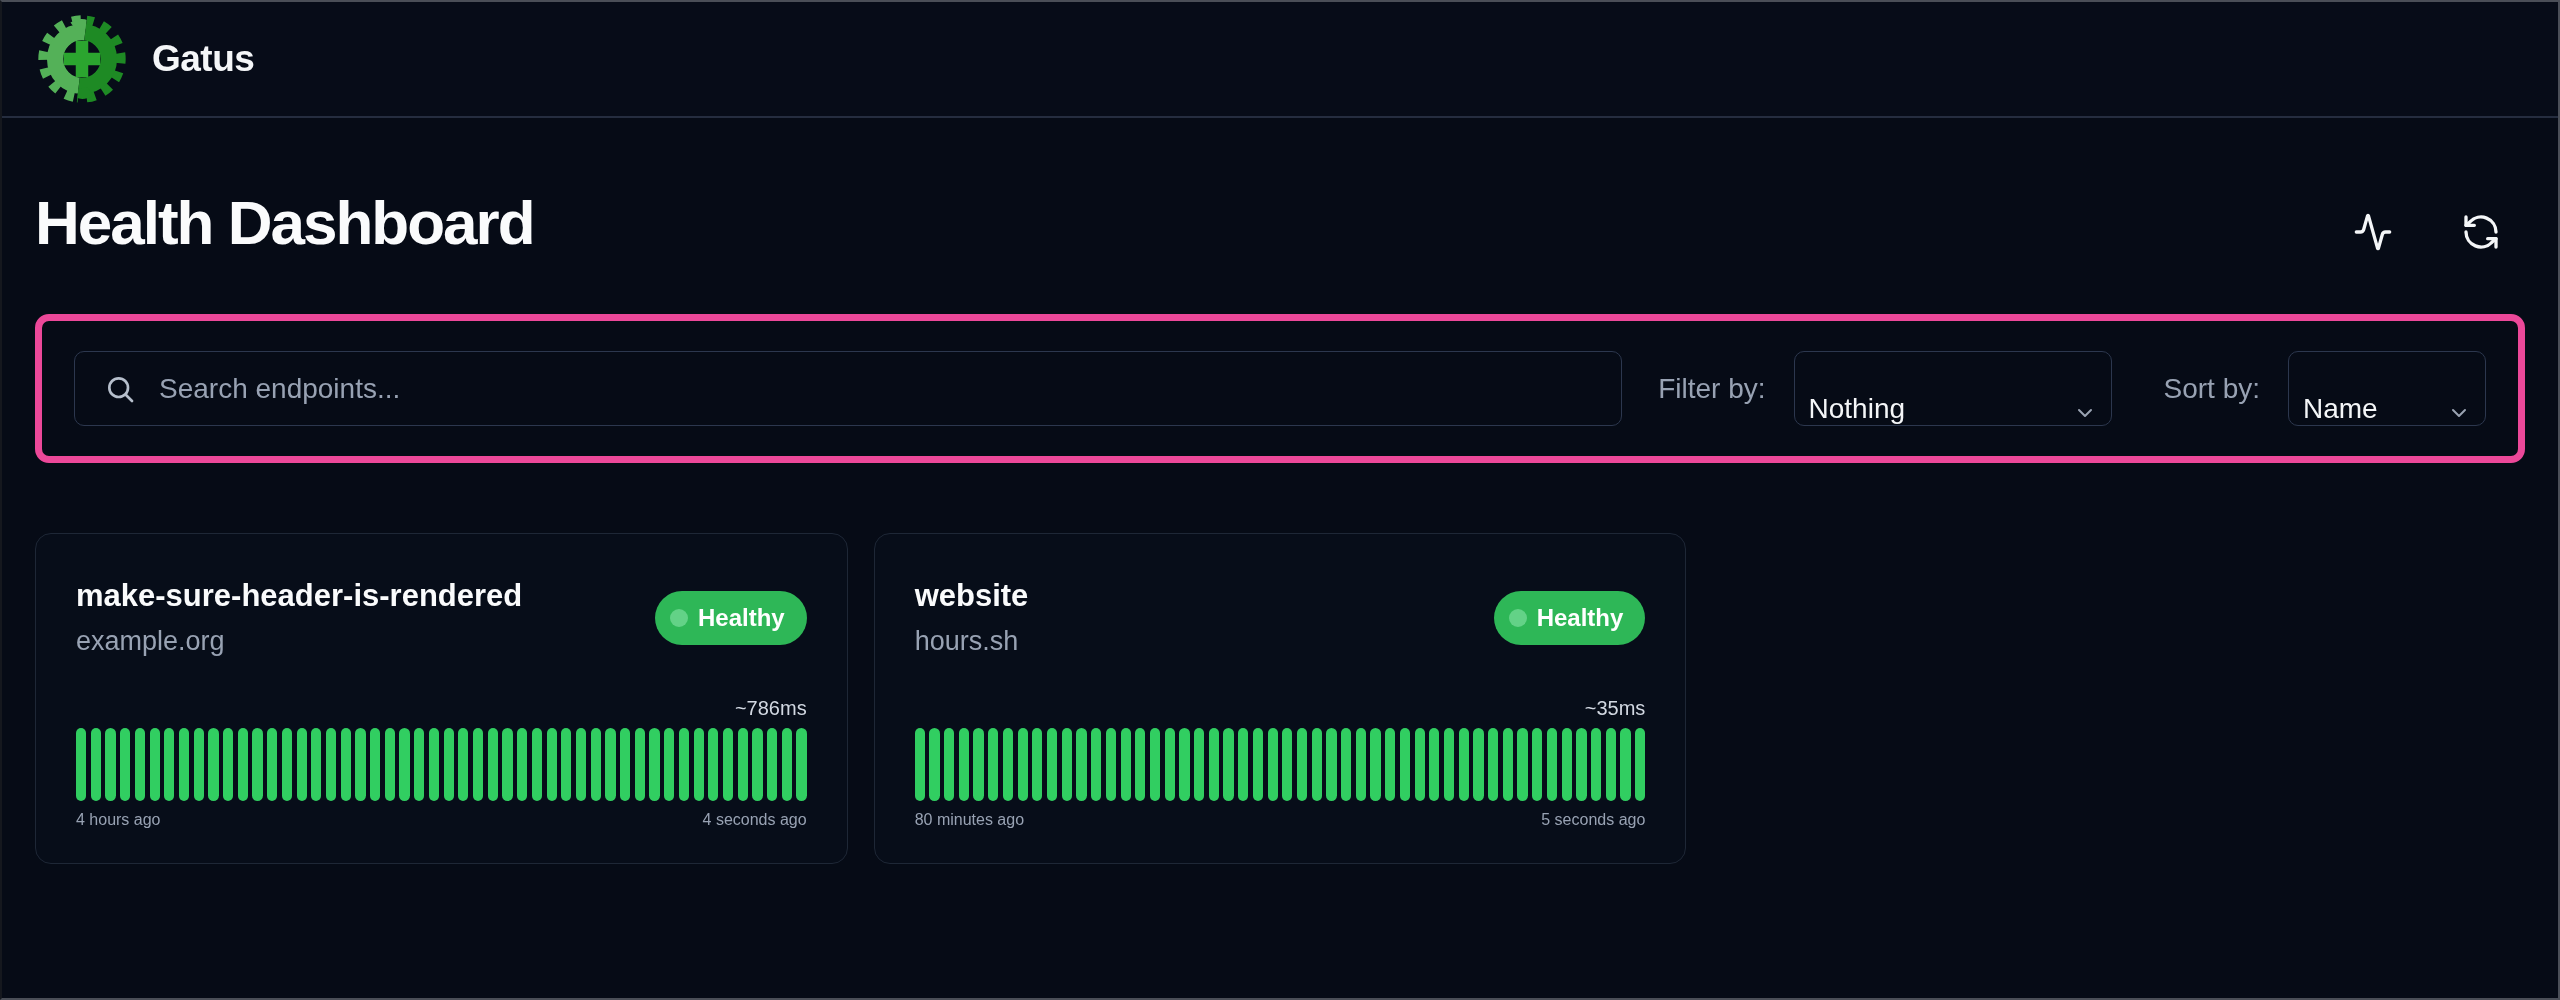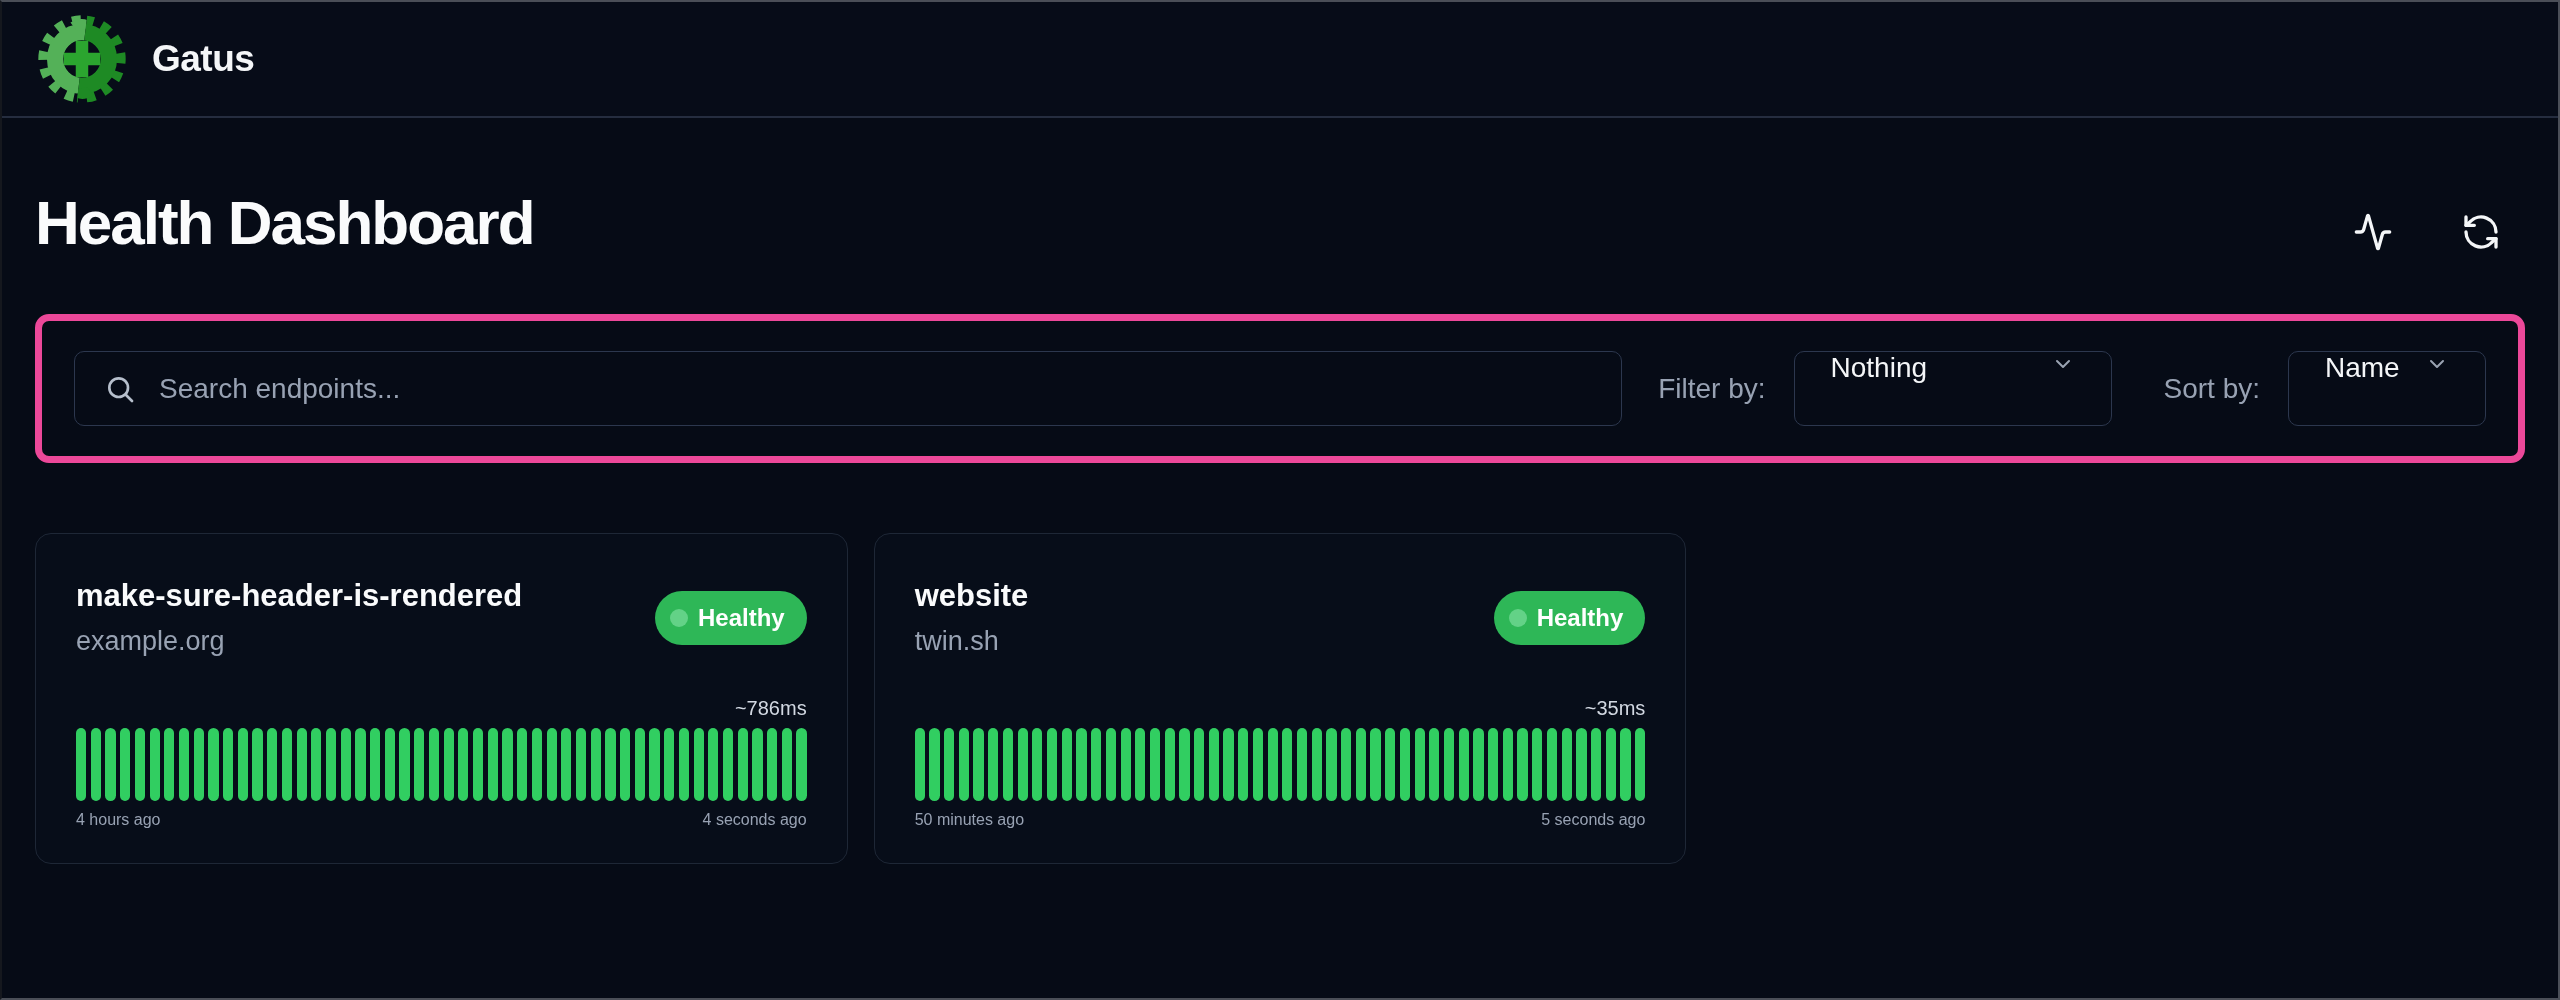--- a/index.html
+++ b/index.html
@@ -56,22 +56,22 @@
     outline:none;
   }
   .search-input::placeholder { color:#98a2b3; }
   .search-icon { position:absolute; left:30px; top:50%; transform:translateY(-50%);
                  width:32px; height:32px; color:#b6bfcc; pointer-events:none; }
   .tb-label { font-size:28px; color:#98a2b3; white-space:nowrap; }
   .select-box {
     height:75px;
     border:1px solid #2c374e;
     border-radius:10px;
-    display:flex; align-items:flex-start; justify-content:space-between;
-    padding:0 36px;
+    display:flex; align-items:flex-end; justify-content:space-between;
+    padding:0 14px;
     margin:0 52px 0 28px;
     cursor:pointer;
     background:transparent;
   }
   .select-box.filter { width:318px; }
   .select-box.sort { width:198px; margin-right:0; }
   .select-value { font-size:28px; color:#f4f6f8; }
   .chevron { width:24px; height:24px; color:#9aa3b2; margin-left:18px; flex:0 0 auto; }
 
   
@@ -252,21 +252,21 @@
       <div class="times">
         <span>4 hours ago</span>
         <span>4 seconds ago</span>
       </div>
     </article>
 
     <article class="card">
       <div class="card-head">
         <div>
           <div class="ep-name">website</div>
-          <div class="ep-host">twin.sh</div>
+          <div class="ep-host">hours.sh</div>
         </div>
         <div class="badge">
           <span class="badge-dot"></span>
           <span class="badge-label">Healthy</span>
         </div>
       </div>
       <div class="latency">~35ms</div>
       <div class="bars">
           <div class="bar"></div>
           <div class="bar"></div>
@@ -313,19 +313,19 @@
           <div class="bar"></div>
           <div class="bar"></div>
           <div class="bar"></div>
           <div class="bar"></div>
           <div class="bar"></div>
           <div class="bar"></div>
           <div class="bar"></div>
           <div class="bar"></div>
         </div>
       <div class="times">
-        <span>50 minutes ago</span>
+        <span>80 minutes ago</span>
         <span>5 seconds ago</span>
       </div>
     </article>
 
   </section>
 </main>
 
 </body></html>

